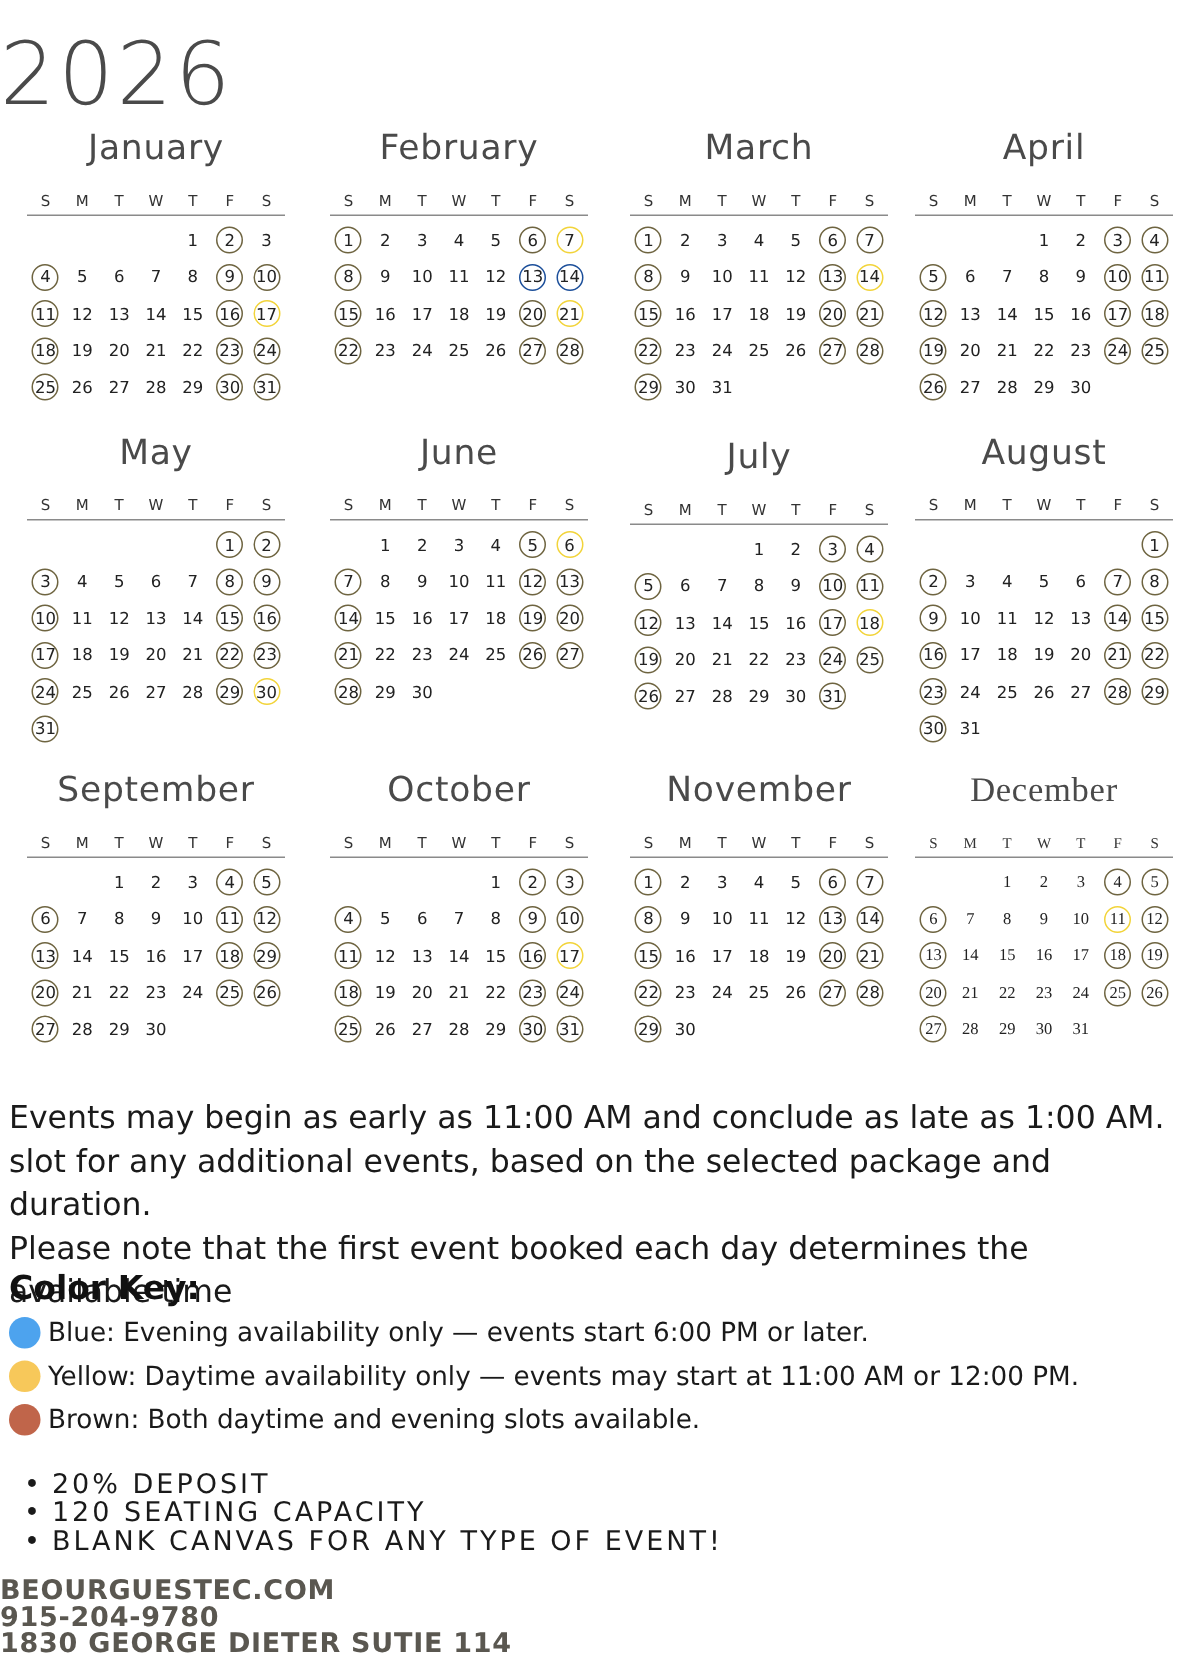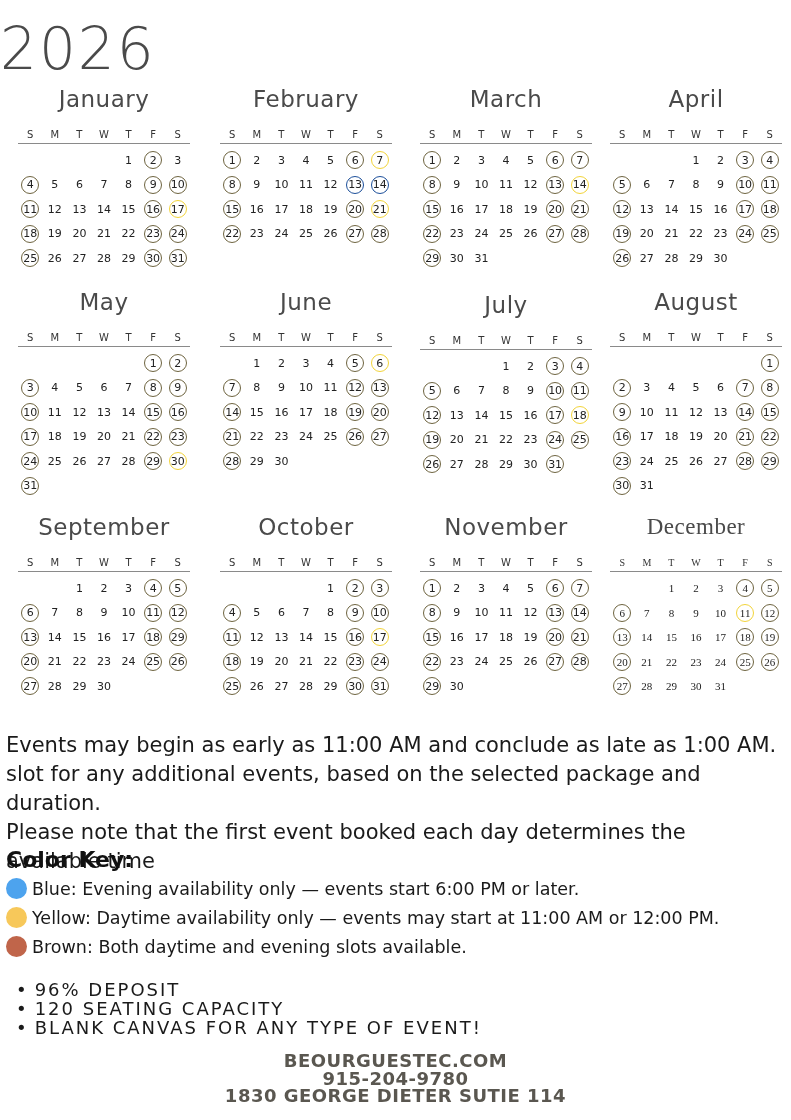--- a/index.html
+++ b/index.html
@@ -47,21 +47,21 @@
   .key-row { display: flex; align-items: center; height: 29px; font-size: 17.5px; color: #1a1a1a; }
   .dot { width: 21px; height: 21px; border-radius: 50%; margin-right: 5px; flex: none; }
 
   .bullets {
     position: absolute; top: 980px; left: 16px; list-style: none;
     font-size: 18px; letter-spacing: 2px; color: #1a1a1a; line-height: 19px;
   }
   .bullets li::before { content: "•"; margin-right: 8px; letter-spacing: 0; }
 
   .contact {
-    position: absolute; top: 1052px; left: 0; width: 791px; text-align: center;
+    position: absolute; top: 1052px; left: 0; width: 791px; text-align: left;
     font-weight: bold; font-size: 18px; color: #5a5750; line-height: 17.5px; letter-spacing: 0.5px;
   }
 </style>
 </head>
 <body>
 
 <div class="year">2026</div>
 
 <div class="months" id="months">
     <div class="month" style="left: 18px; top: 0px;">
@@ -1375,21 +1375,21 @@
     <span class="dot" style="background:#f7c85a"></span>
     <span>Yellow: Daytime availability only — events may start at 11:00 AM or 12:00 PM.</span>
   </div>
   <div class="key-row">
     <span class="dot" style="background:#c0654a"></span>
     <span>Brown: Both daytime and evening slots available.</span>
   </div>
 </div>
 
 <ul class="bullets">
-  <li>96% DEPOSIT</li>
+  <li>20% DEPOSIT</li>
   <li>120 SEATING CAPACITY</li>
   <li>BLANK CANVAS FOR ANY TYPE OF EVENT!</li>
 </ul>
 
 <div class="contact">
   <div>BEOURGUESTEC.COM</div>
   <div>915-204-9780</div>
   <div>1830 GEORGE DIETER SUTIE 114</div>
 </div>
 

